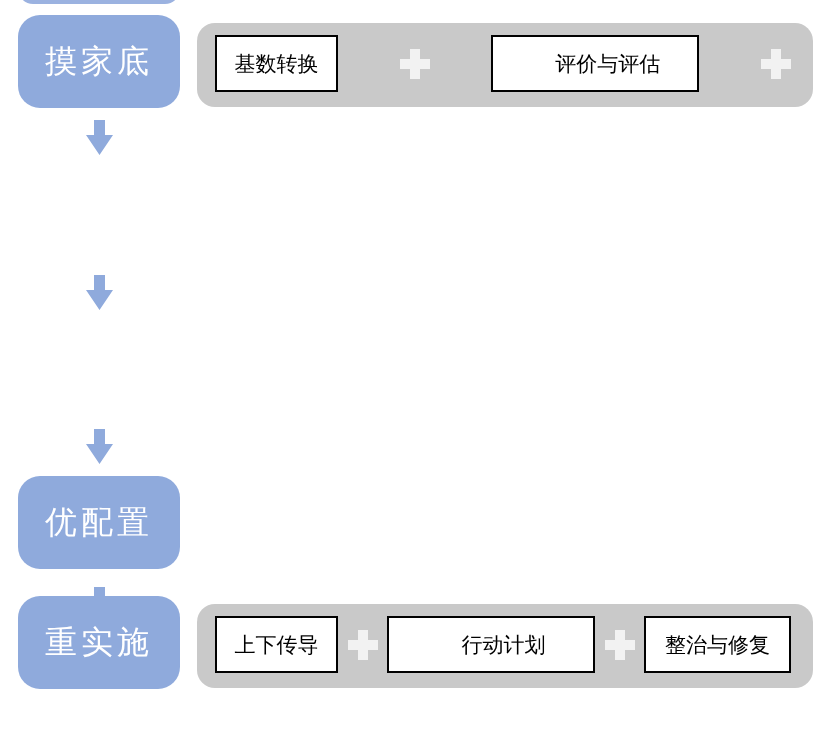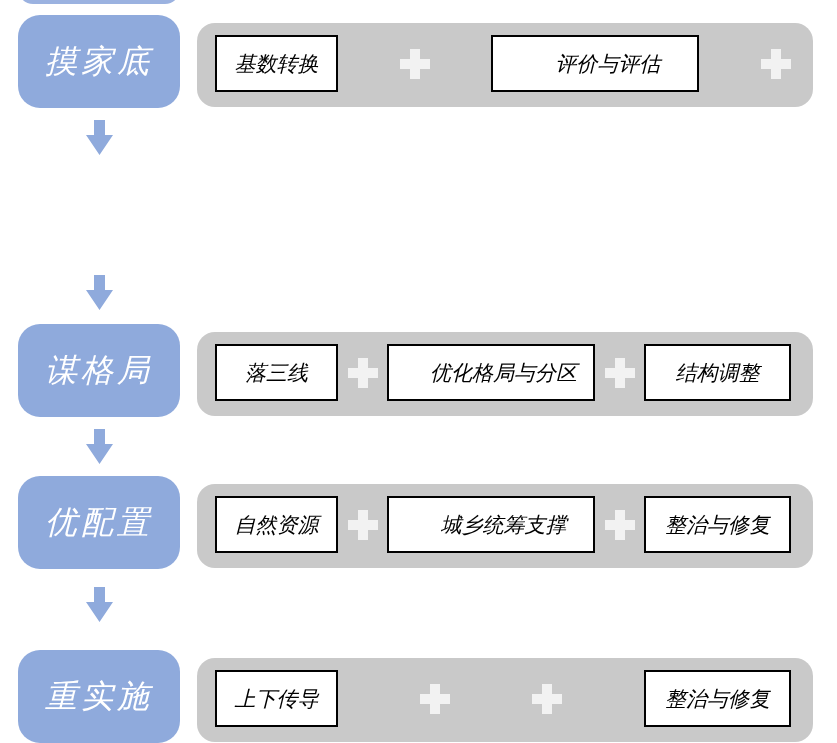--- a/index.html
+++ b/index.html
@@ -7,21 +7,20 @@
     padding: 0;
     background: #ffffff;
   }
   .canvas {
     position: relative;
     width: 837px;
     height: 743px;
     background: #ffffff;
     overflow: hidden;
     font-family: "Liberation Sans", "DejaVu Sans", sans-serif;
-    font-style: italic;
   }
   
   .top-cropped-shape {
     position: absolute;
     left: 18px;
     top: -26px;
     width: 162px;
     height: 30px;
     border-radius: 20px;
     background: #9bb2e0;
@@ -136,57 +135,41 @@
 
   <div class="row" style="top:167px">
   </div>
 
   <div class="arrow" style="top:275px">
     <svg width="27" height="35" viewBox="0 0 27 35">
         <path d="M8 0 h11 v15 h8 L13.5 35 L0 15 h8 z" fill="#8FAADC"></path>
       </svg>
   </div>
 
-  <div class="row" style="top:324px">
-    <div class="stage">谋格局</div>
-    <div class="bar">
-      <div class="step s1">落三线</div>
-      <span class="plus"></span>
-      <div class="step s2">优化格局与分区</div>
-      <span class="plus"></span>
-      <div class="step s3">结构调整</div>
-    </div>
-  </div>
 
   <div class="arrow" style="top:429px">
     <svg width="27" height="35" viewBox="0 0 27 35">
         <path d="M8 0 h11 v15 h8 L13.5 35 L0 15 h8 z" fill="#8FAADC"></path>
       </svg>
   </div>
 
   <div class="row" style="top:476px">
     <div class="stage">优配置</div>
-    <div class="bar">
-      <div class="step s1">自然资源</div>
-      <span class="plus"></span>
-      <div class="step s2">城乡统筹支撑</div>
-      <span class="plus"></span>
-      <div class="step s3">整治与修复</div>
-    </div>
   </div>
 
   <div class="arrow" style="top:587px">
     <svg width="27" height="35" viewBox="0 0 27 35">
         <path d="M8 0 h11 v15 h8 L13.5 35 L0 15 h8 z" fill="#8FAADC"></path>
       </svg>
   </div>
 
-  <div class="row" style="top:650px">
+  <div class="row" style="top:596px">
     <div class="stage">重实施</div>
     <div class="bar">
       <div class="step s1">上下传导</div>
       <span class="plus"></span>
+      <div class="step s2">行动计划</div>
       <span class="plus"></span>
       <div class="step s3">整治与修复</div>
     </div>
   </div>
 
 </div>
 
 </body></html>

